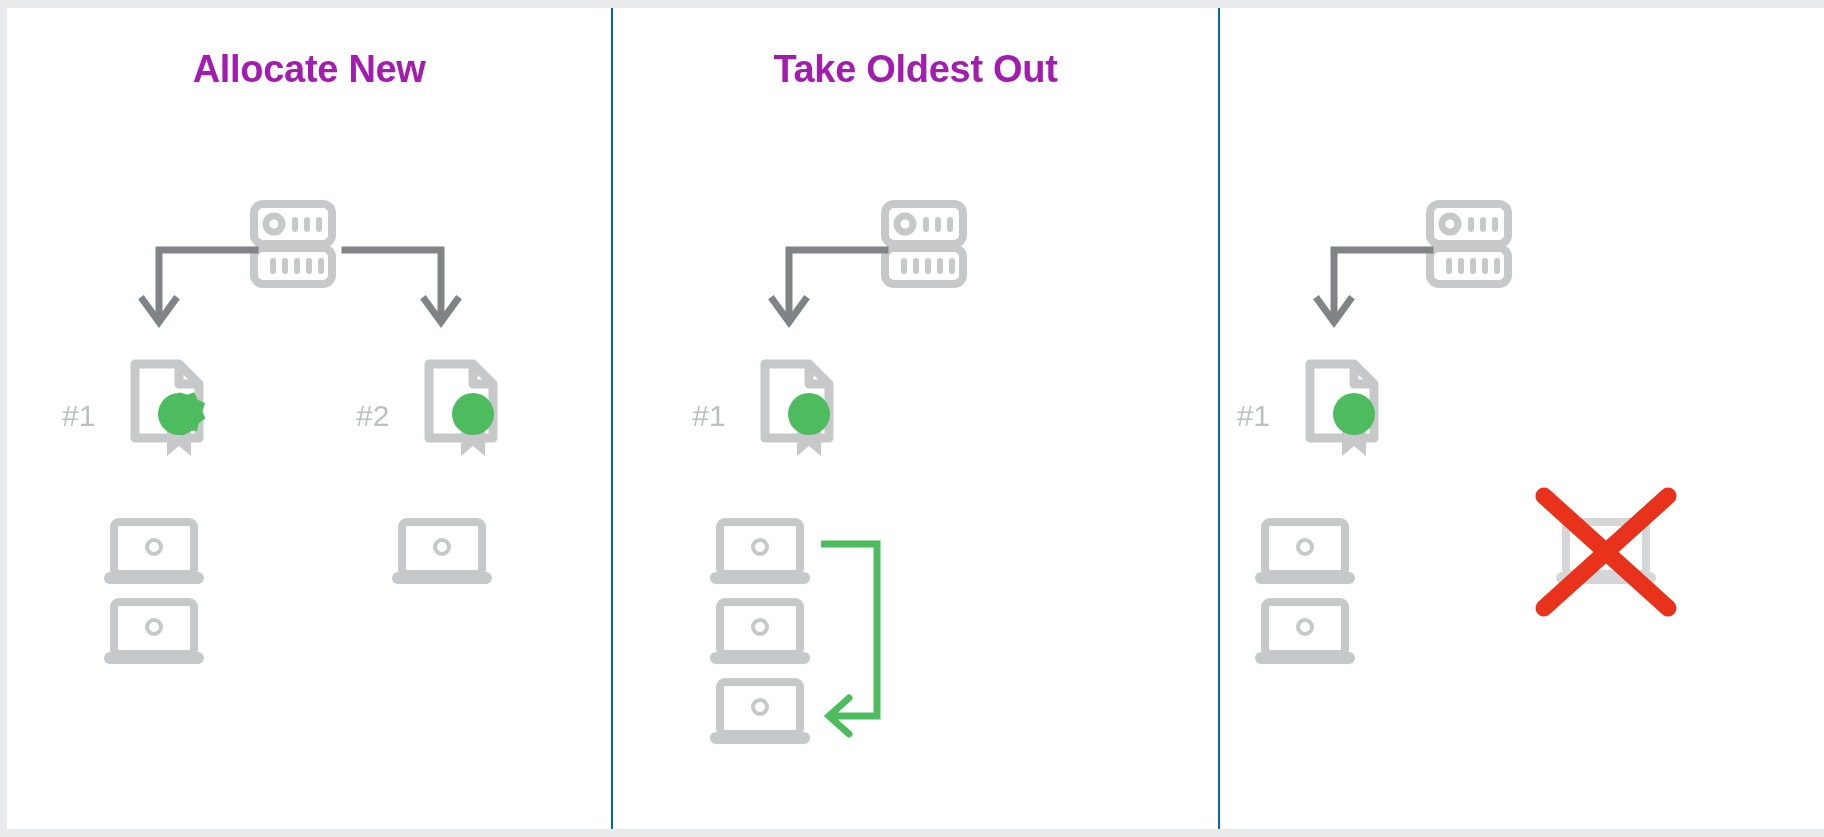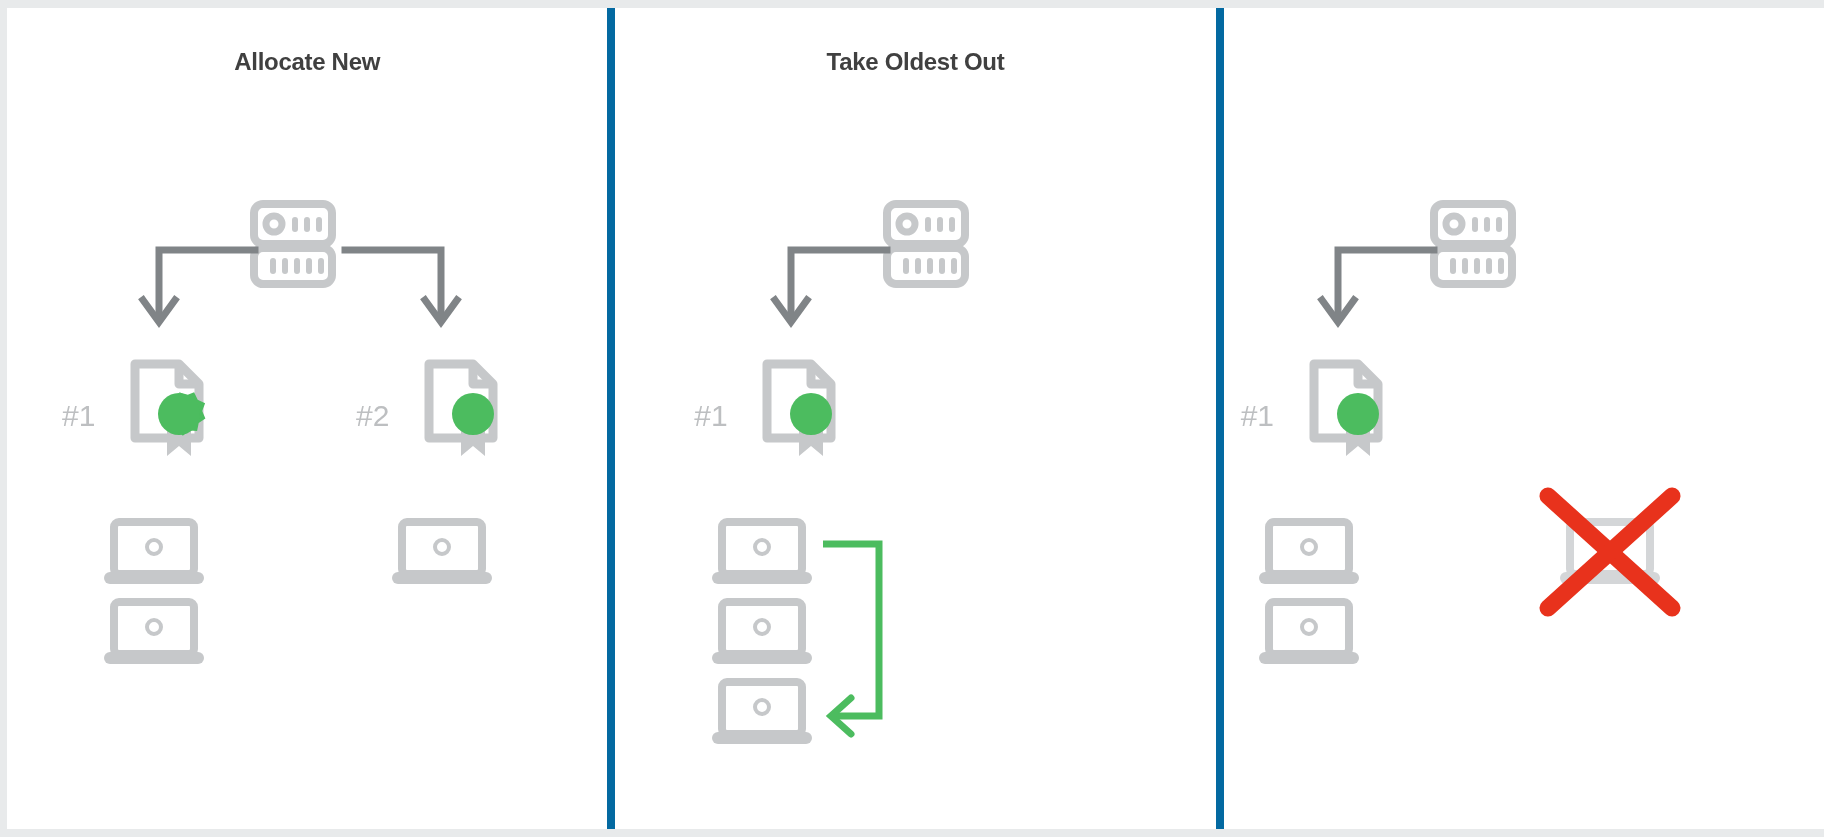--- a/index.html
+++ b/index.html
@@ -28,31 +28,31 @@
     display: flex;
     box-sizing: border-box;
   }
   .panel {
     position: relative;
     flex: 1 1 0;
     height: 100%;
     box-sizing: border-box;
   }
   .panel + .panel {
-    border-left: 8px solid #0369a1;
+    border-left: 2px solid #0369a1;
   }
   .panel-title {
     position: absolute;
     left: 0;
     right: 0;
     top: 42px;
     text-align: center;
-    font-size: 24px;
+    font-size: 38px;
     font-weight: bold;
-    color: #404040;
+    color: #a21caf;
     letter-spacing: -0.3px;
     line-height: 1;
   }
   .stage {
     position: absolute;
     left: 0;
     top: 0;
     width: 100%;
     height: 100%;
   }

